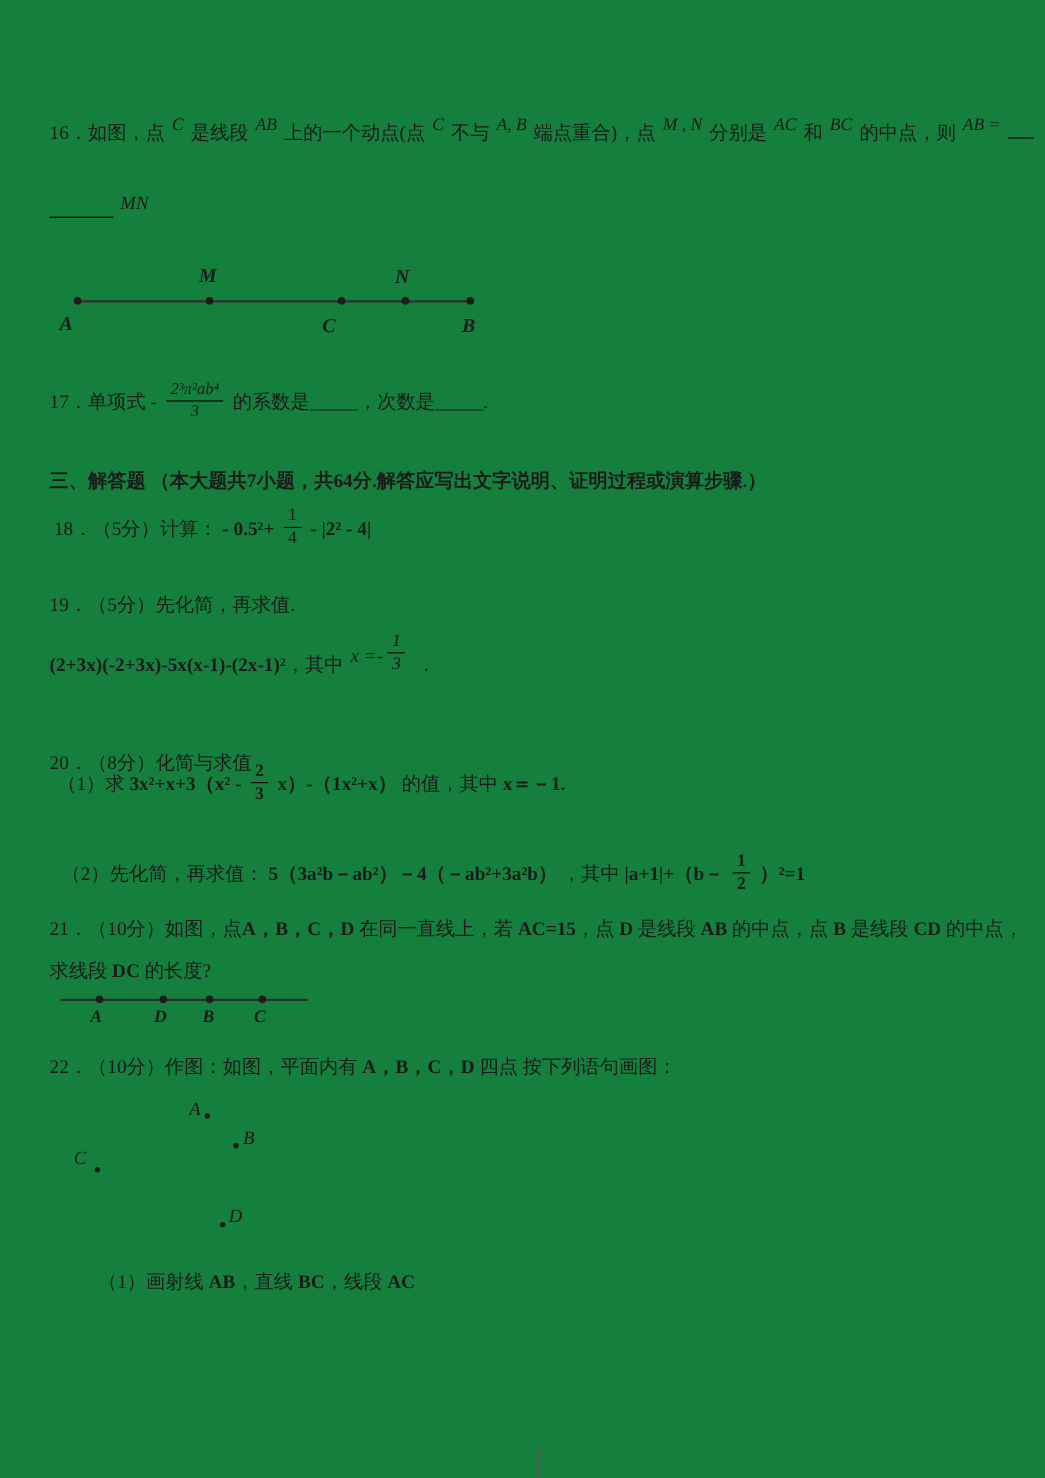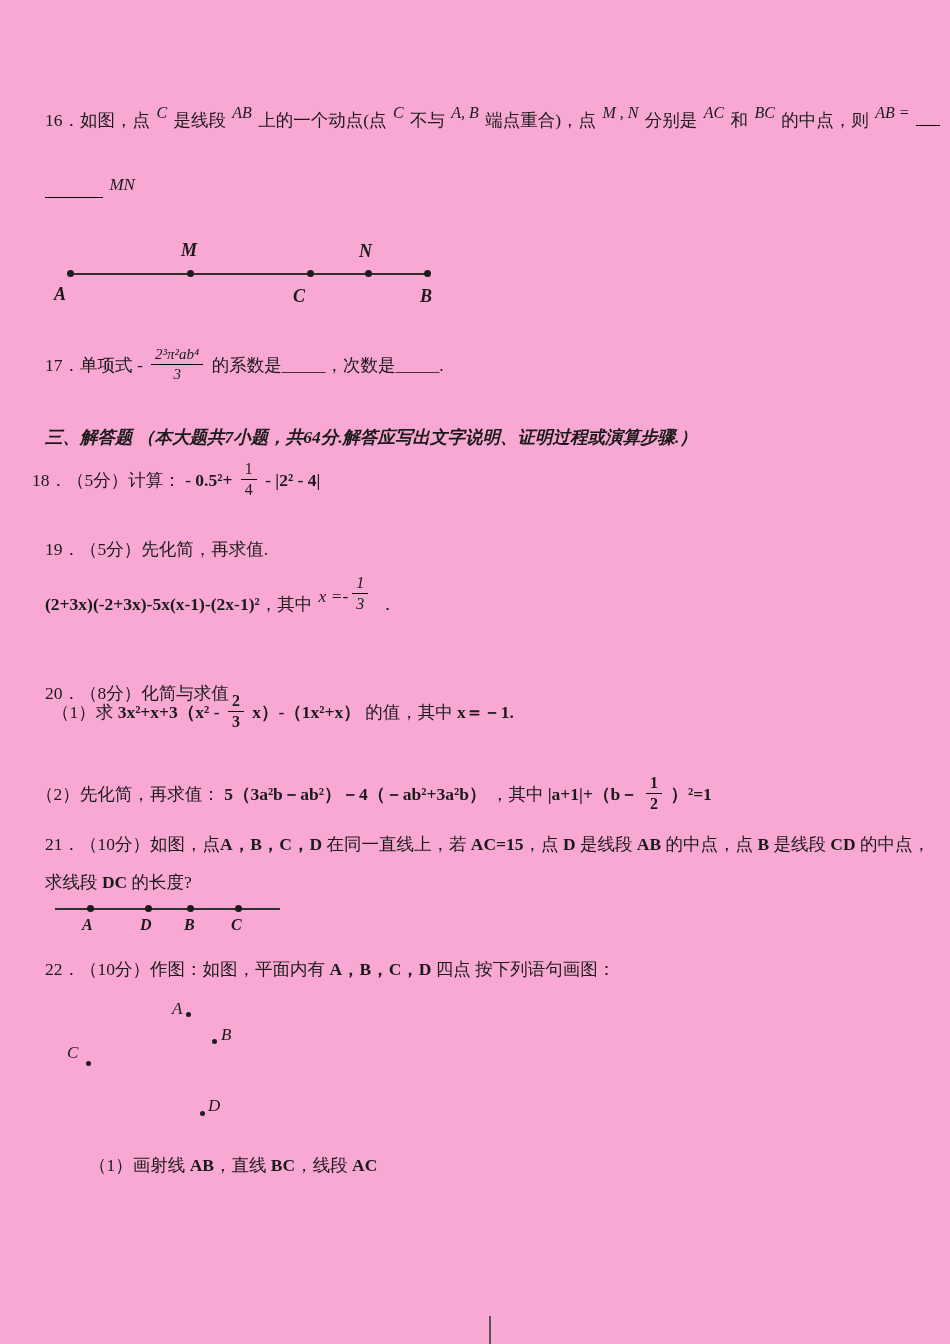--- a/index.html
+++ b/index.html
@@ -4,21 +4,21 @@
 <style>
   * { margin:0; padding:0; box-sizing:border-box; }
   html,body { background:#ffffff; }
   body {
     width:950px; height:1344px;
     font-family:"Liberation Serif", serif;
     color:#1a1a1a;
     position:relative;
     overflow:hidden;
   }
-  .page { position:relative; width:950px; height:1344px; background:#f9a8d4; }
+  .page { position:relative; width:950px; height:1344px; background:#15803d; }
   .row {
     position:absolute;
     font-size:17.5px;
     line-height:26px;
     white-space:nowrap;
   }
   .cn { font-family:"Liberation Serif", serif; }
   .b { font-weight:bold; }
   
   .mraise {
@@ -118,26 +118,26 @@
 
   <div class="row" style="top:348px; left:45px;">
     <span>17．</span><span class="cn">单项式 -</span>
     <span class="frac serif-italic" style="font-size:15px">
         <span class="num">2³π²ab⁴</span>
         <span class="den">3</span>
       </span>
     <span class="cn">的系数是_____，次数是_____.</span>
   </div>
 
-  <div class="row b" style="top:424px; left:45px;font-style:italic;">
+  <div class="row b" style="top:424px; left:45px;">
     <span>三、解答题</span>
     <span>（本大题共7小题，共64分.解答应写出文字说明、证明过程或演算步骤.）</span>
   </div>
 
-  <div class="row" style="top:462px; left:32px;">
+  <div class="row" style="top:462px; left:49px;">
     <span>18．</span><span class="cn">（5分）计算：</span>
     <span class="b">- 0.5²+</span>
     <span class="frac">
         <span class="num">1</span>
         <span class="den">4</span>
       </span>
     <span class="b">- |2² - 4|</span>
   </div>
 
   <div class="row" style="top:536px; left:45px;">
@@ -165,21 +165,21 @@
     <span class="b">3x²+x+3（x² -</span>
     <span class="frac" style="font-weight:bold">
         <span class="num">2</span>
         <span class="den">3</span>
       </span>
     <span class="b">x）-（1x²+x）</span>
     <span class="cn">的值，其中</span>
     <span class="b">x＝－1.</span>
   </div>
 
-  <div class="row" style="top:776px; left:36px;">
+  <div class="row" style="top:776px; left:56px;">
     <span class="cn">（2）先化简，再求值：</span>
     <span class="b">5（3a²b－ab²）－4（－ab²+3a²b）</span>
     <span class="cn">，其中</span>
     <span class="b">|a+1|+（b－</span>
     <span class="frac" style="font-weight:bold">
         <span class="num">1</span>
         <span class="den">2</span>
       </span>
     <span class="b">）²=1</span>
   </div>

